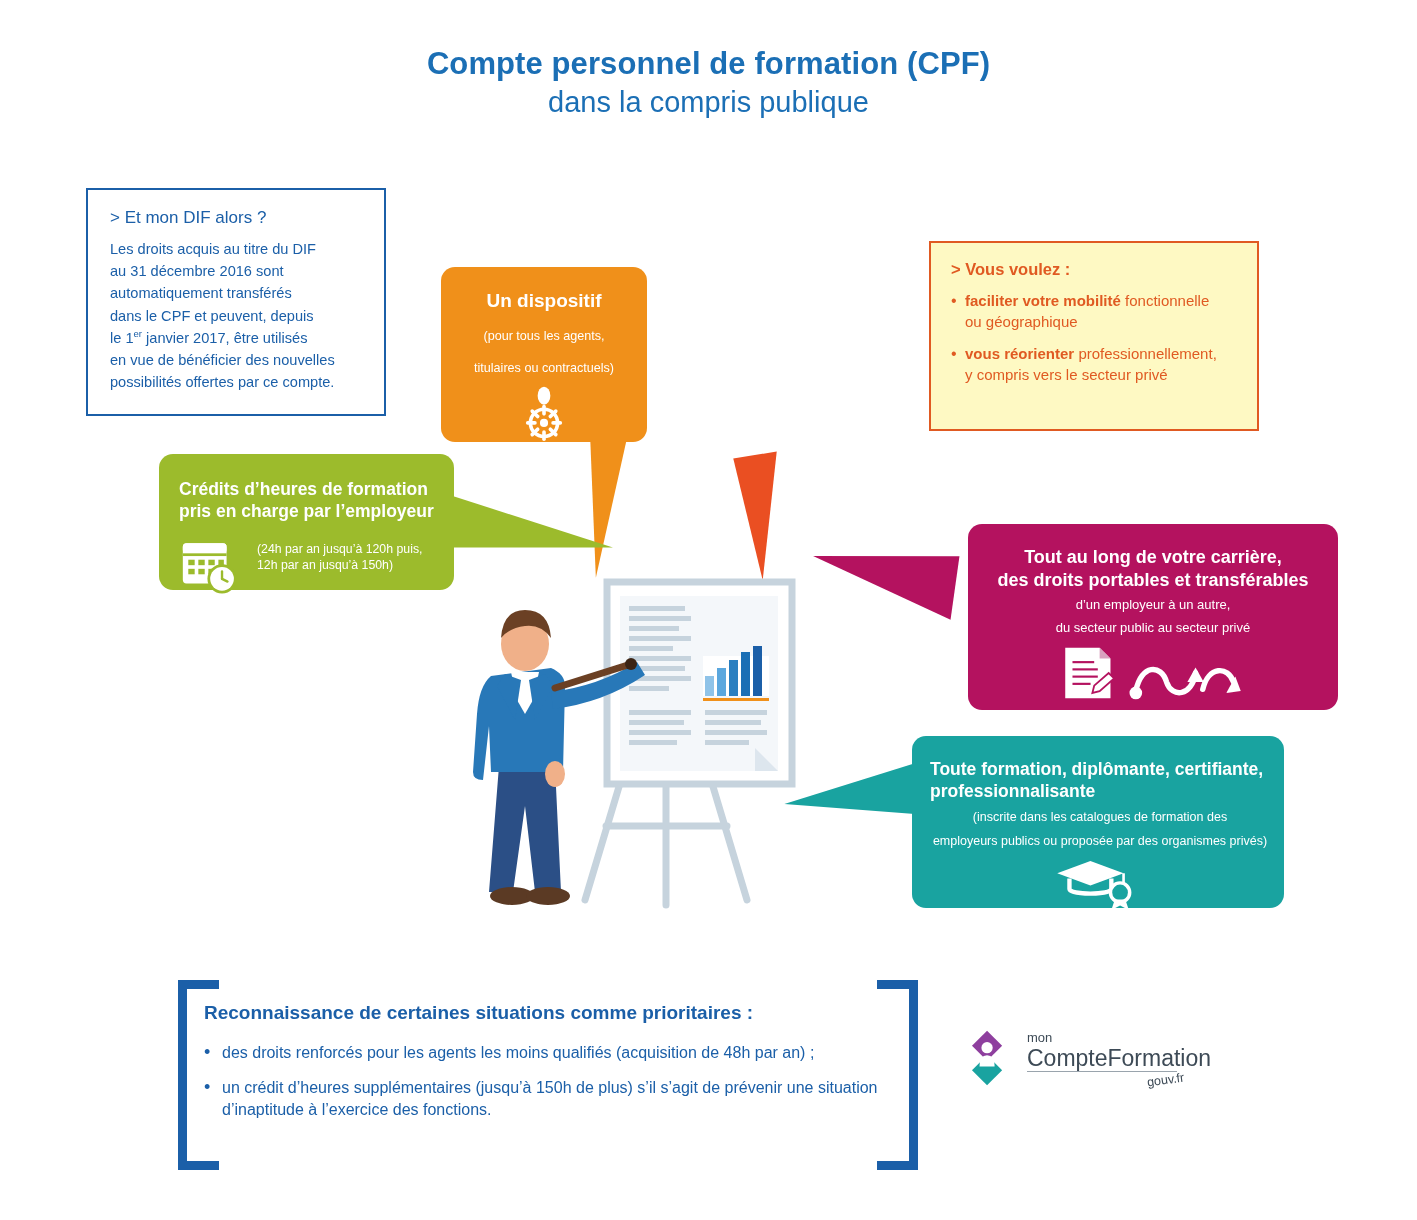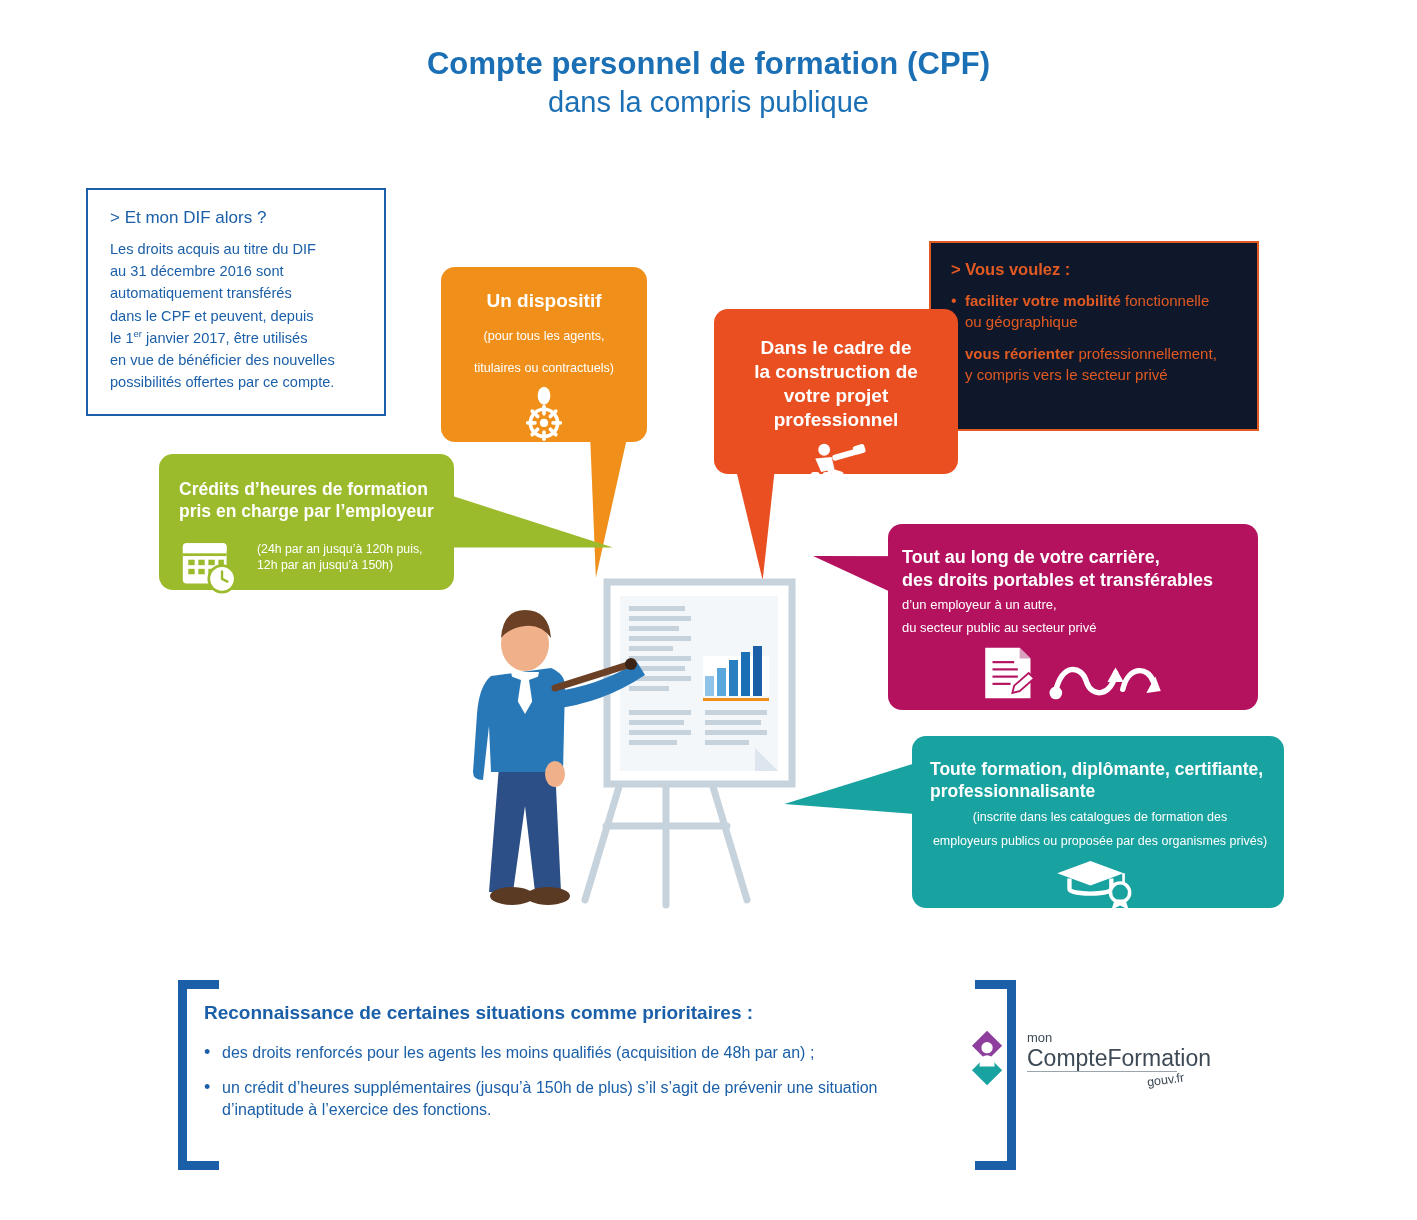--- a/index.html
+++ b/index.html
@@ -29,21 +29,21 @@
     border:2px solid #1b5fa8;background:#ffffff;box-sizing:border-box;
     padding:18px 16px 10px 22px;
   }
   .dif-title{font-size:17px;font-weight:normal;color:#1b5fa8;margin:0 0 10px 0;}
   .dif-text{font-size:14.6px;line-height:1.52;color:#1b5fa8;}
   .dif-text sup{font-size:9.5px;vertical-align:super;margin-top:34px;}
 
   
   .vv-box{
     position:absolute;left:929px;top:241px;width:330px;height:190px;
-    border:2px solid #e05a22;background:#0f172a;box-sizing:border-box;
+    border:2px solid #e05a22;background:#fef9c3;box-sizing:border-box;
     padding:17px 14px 10px 20px;
   }
   .vv-title{font-size:16.5px;font-weight:bold;color:#e05a22;margin:0 0 12px 0;}
   .vv-item{font-size:15px;line-height:1.38;color:#e05a22;margin-bottom:12px;
            padding-left:14px;position:relative;}
   .vv-item::before{content:"•";position:absolute;left:0;top:-1px;font-size:16px;color:#e05a22;}
   .vv-item b{font-weight:bold;}
   .vv-item span{font-weight:normal;}
 
   
@@ -73,42 +73,42 @@
   
   .b-green{left:159px;top:454px;width:295px;height:136px;background:#9cbb2c;
            padding:24px 16px 0 20px;}
   .b-green .b-main{font-size:17.5px;color:#ffffff;}
   .b-green .b-sub{font-size:12.3px;color:#ffffff;}
   .tail-green{left:430px;top:490px;
     border-top:22px solid transparent;border-bottom:36px solid transparent;
     border-left:185px solid #9cbb2c;transform:rotate(11deg);transform-origin:left center;}
 
   
-  .b-magenta{left:888px;top:524px;width:370px;height:186px;background:#b4125f;
-             padding:22px 14px 0 14px;text-align:left;}
+  .b-magenta{left:968px;top:524px;width:370px;height:186px;background:#b4125f;
+             padding:22px 14px 0 14px;text-align:center;}
   .b-magenta .b-main{font-size:18px;}
   .b-magenta .b-sub{font-size:13px;margin-top:6px;}
   .tail-magenta{left:810px;top:556px;
     border-top:20px solid transparent;border-bottom:44px solid transparent;
     border-right:145px solid #b4125f;transform:rotate(8deg);transform-origin:right center;}
 
   
   .b-teal{left:912px;top:736px;width:372px;height:172px;background:#19a3a0;
           padding:22px 14px 0 18px;}
   .b-teal .b-main{font-size:17.5px;}
   .b-teal .b-sub{font-size:12.5px;margin-top:8px;text-align:center;}
   .tail-teal{left:784px;top:760px;
     border-top:16px solid transparent;border-bottom:40px solid transparent;
     border-right:145px solid #19a3a0;transform:rotate(-11deg);transform-origin:right center;}
 
   .icon-wrap{width:100%;display:flex;justify-content:center;align-items:center;}
 
   
   .bottom{
-    position:absolute;left:178px;top:980px;width:838px;height:172px;
+    position:absolute;left:178px;top:980px;width:740px;height:172px;
   }
   .bracket{position:absolute;top:0;width:32px;height:172px;}
   .bracket.left{left:0;border-left:9px solid #1b5fa8;border-top:9px solid #1b5fa8;border-bottom:9px solid #1b5fa8;}
   .bracket.right{right:0;border-right:9px solid #1b5fa8;border-top:9px solid #1b5fa8;border-bottom:9px solid #1b5fa8;}
   .bottom-inner{position:absolute;left:26px;top:22px;width:690px;}
   .bottom-title{font-size:19px;font-weight:bold;color:#1b5fa8;margin-bottom:18px;}
   .bottom-item{font-size:16px;color:#1b5fa8;line-height:1.38;margin-bottom:13px;
                padding-left:18px;position:relative;}
   .bottom-item::before{content:"•";position:absolute;left:0;top:-2px;font-size:18px;}
 
@@ -181,36 +181,20 @@
           <line x1="19" y1="31" x2="25" y2="37"></line>
           <line x1="39" y1="51" x2="45" y2="57"></line>
           <line x1="45" y1="31" x2="39" y2="37"></line>
           <line x1="25" y1="51" x2="19" y2="57"></line>
         </g>
         <ellipse cx="32" cy="14" rx="7" ry="10" fill="#ffffff"></ellipse>
       </svg>
     </div>
   </div>
 
-  <div class="bubble b-red">
-    <div class="b-main">Dans le cadre de</div>
-    <div class="b-main">la construction de</div>
-    <div class="b-main">votre projet professionnel</div>
-    <div class="icon-wrap" style="margin-top:8px;">
-      <svg width="74" height="52" viewBox="0 0 100 68" aria-hidden="true">
-        <circle cx="34" cy="12" r="8" fill="#ffffff"></circle>
-        <path d="M22 24 L44 22 L48 38 L30 42 Z" fill="#ffffff"></path>
-        <rect x="16" y="42" width="12" height="24" rx="4" fill="#ffffff"></rect>
-        <rect x="32" y="42" width="12" height="24" rx="4" fill="#ffffff"></rect>
-        <rect x="44" y="20" width="34" height="8" rx="4" fill="#ffffff" transform="rotate(-16 44 20)"></rect>
-        <rect x="72" y="8" width="16" height="12" rx="3" fill="#ffffff" transform="rotate(-16 72 8)"></rect>
-        <rect x="40" y="36" width="22" height="7" rx="3" fill="#ffffff" transform="rotate(18 40 36)"></rect>
-      </svg>
-    </div>
-  </div>
 
   <div class="bubble b-green">
     <div class="b-main">Crédits d’heures de formation</div>
     <div class="b-main">pris en charge par l’employeur</div>
     <div style="display:flex;align-items:flex-start;margin-top:14px;">
       <div style="flex:0 0 auto;">
         <svg width="66" height="62" viewBox="0 0 72 68" aria-hidden="true">
           <rect x="4" y="8" width="48" height="44" rx="4" fill="#ffffff"></rect>
           <rect x="4" y="8" width="48" height="11" rx="4" fill="#ffffff"></rect>
           <rect x="4" y="19" width="48" height="3" fill="#9cbb2c"></rect>

